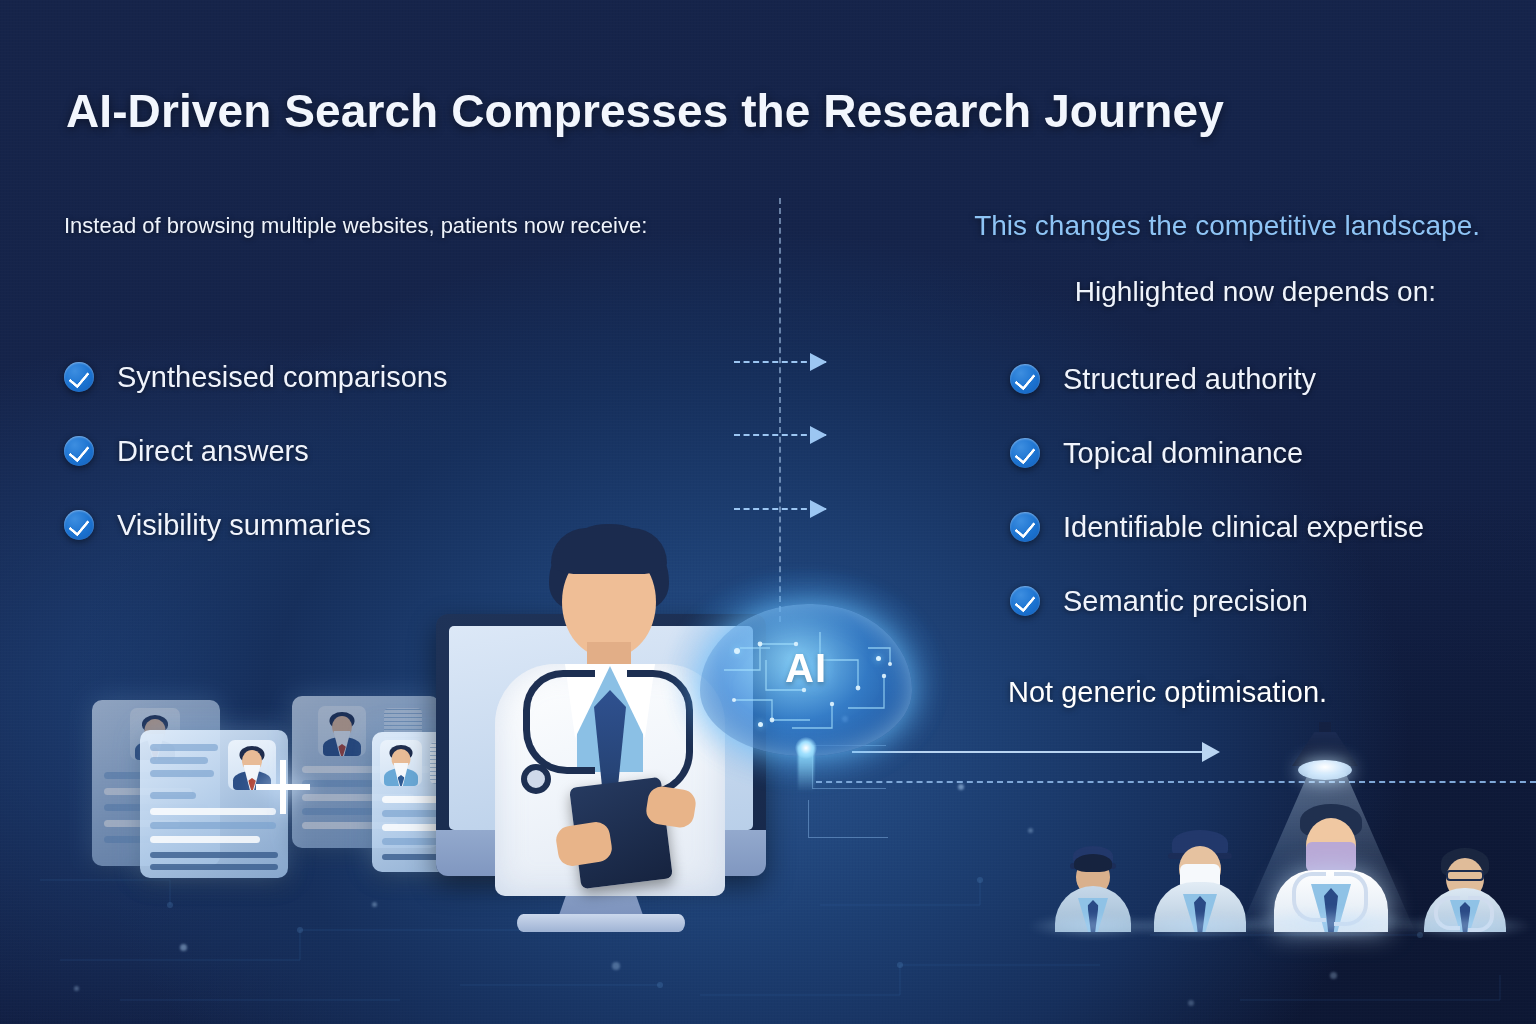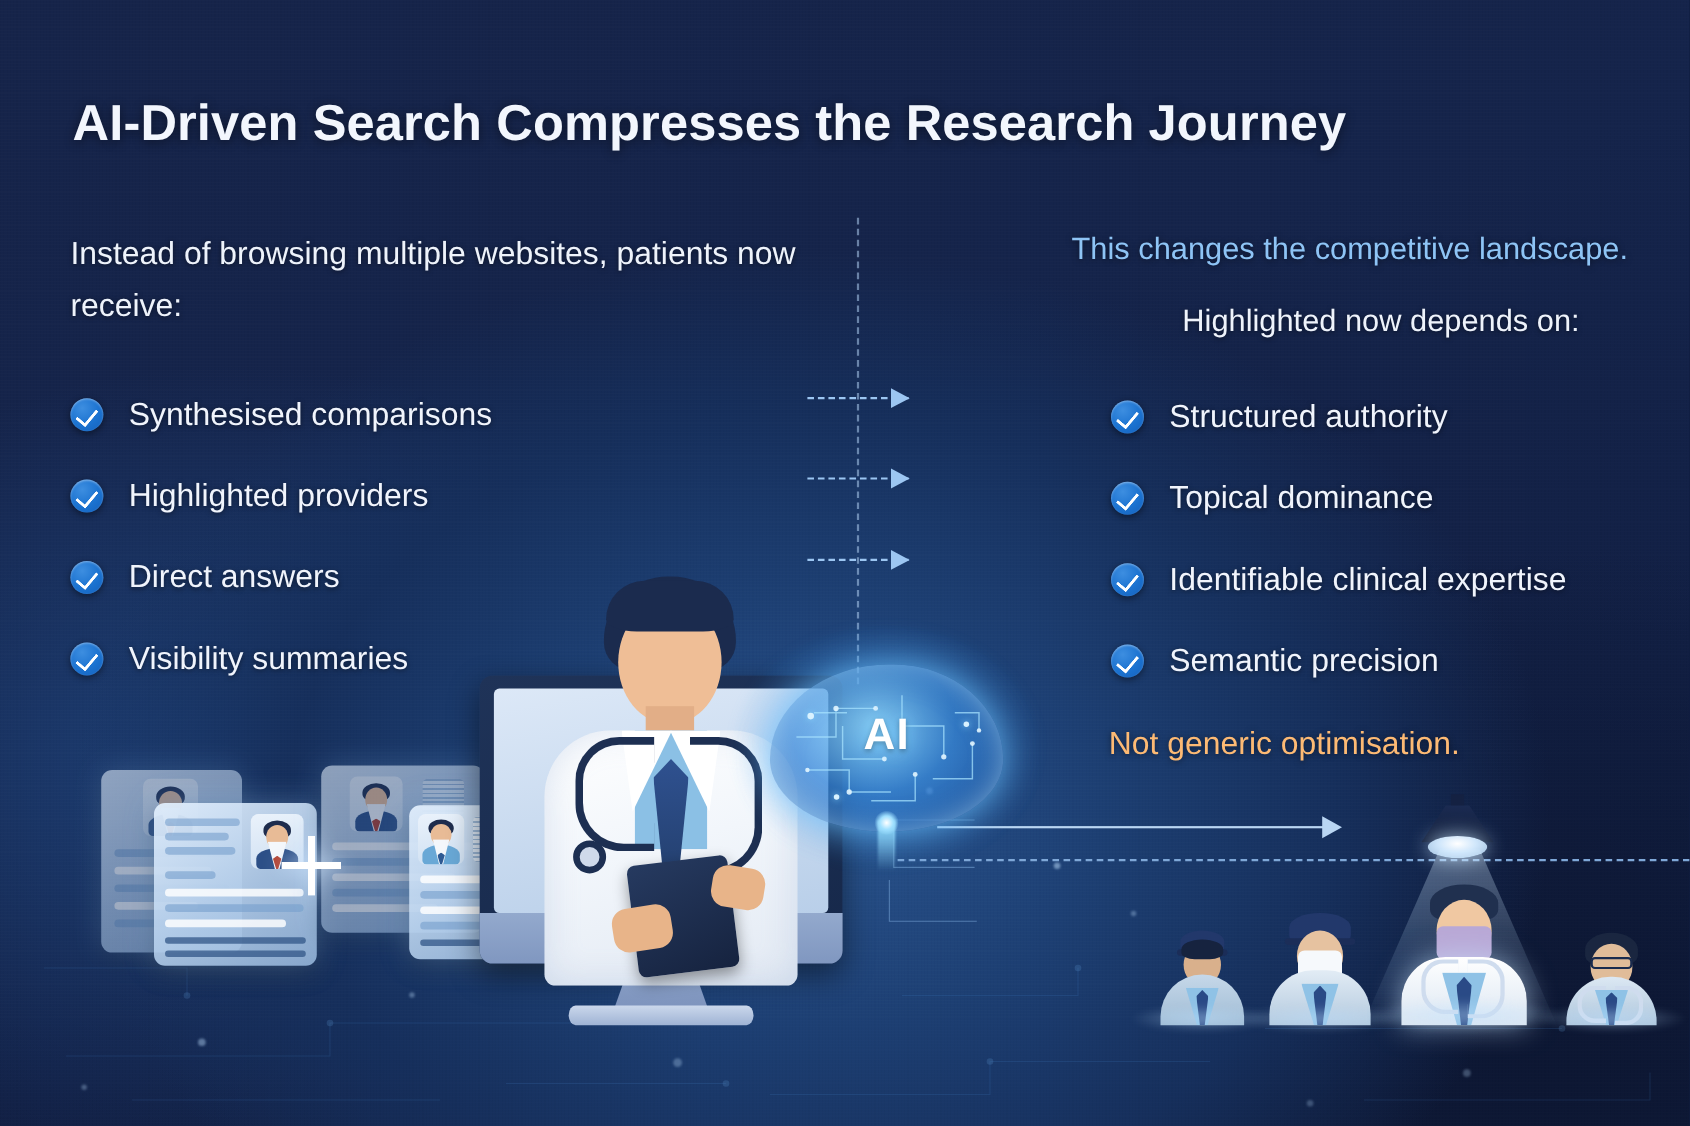--- a/index.html
+++ b/index.html
@@ -35,21 +35,21 @@
     position:absolute; left:66px; top:84px;
     font-size:46px; font-weight:700; letter-spacing:.1px;
     color:#f2f6fd;
     text-shadow:0 2px 10px rgba(0,0,0,.45);
     text-align:center;
   }
 
   
   .left-intro{
     position:absolute; left:64px; top:208px; width:660px;
-    font-size:29px; line-height:1.62; color:#eef3fb;
+    font-size:22px; line-height:1.62; color:#eef3fb;
     text-shadow:0 1px 5px rgba(0,0,0,.5);
   }
   .left-list{ position:absolute; left:64px; top:340px; width:620px; }
   .right-list{ position:absolute; left:1010px; top:342px; width:530px; }
 
   .bullet{ display:flex; align-items:center; height:74px; }
   .check{
     width:30px; height:30px; border-radius:50%;
     background:radial-gradient(circle at 36% 30%, #3d8ee0 0%, #1b72d0 55%, #1560ba 100%);
     box-shadow:0 2px 7px rgba(0,0,0,.45), inset 0 1px 2px rgba(255,255,255,.4);
@@ -70,22 +70,22 @@
     position:absolute; left:820px; top:210px; width:660px;
     font-size:28px; color:#8ec4f5; text-align:right;
     text-shadow:0 1px 6px rgba(0,0,0,.5);
   }
   .right-sub{
     position:absolute; left:820px; top:276px; width:616px;
     font-size:28px; color:#eef3fb; text-align:right;
     text-shadow:0 1px 5px rgba(0,0,0,.5);
   }
   .right-foot{
-    position:absolute; left:1008px; top:660px;
-    font-size:29px; color:#fdba74;
+    position:absolute; left:1008px; top:676px;
+    font-size:29px; color:#ffffff;
     text-shadow:0 1px 6px rgba(0,0,0,.5);
   }
 
   
   .divider{
     position:absolute; left:779px; top:198px; width:0; height:424px;
     border-left:2px dashed rgba(175,206,240,.55);
   }
   .arrow-row{ position:absolute; height:2px; }
   .arrow-row .dash{
@@ -316,24 +316,20 @@
 </div>
 
 <div class="title">AI-Driven Search Compresses the Research Journey</div>
 
 <div class="left-intro">Instead of browsing multiple websites, patients now receive:</div>
 
 <div class="left-list">
   <div class="bullet">
     <span class="check"></span>
     <span class="bullet-label">Synthesised comparisons</span>
-  </div>
-  <div class="bullet">
-    <span class="check"></span>
-    <span class="bullet-label">Highlighted providers</span>
   </div>
   <div class="bullet">
     <span class="check"></span>
     <span class="bullet-label">Direct answers</span>
   </div>
   <div class="bullet">
     <span class="check"></span>
     <span class="bullet-label">Visibility summaries</span>
   </div>
 </div>

